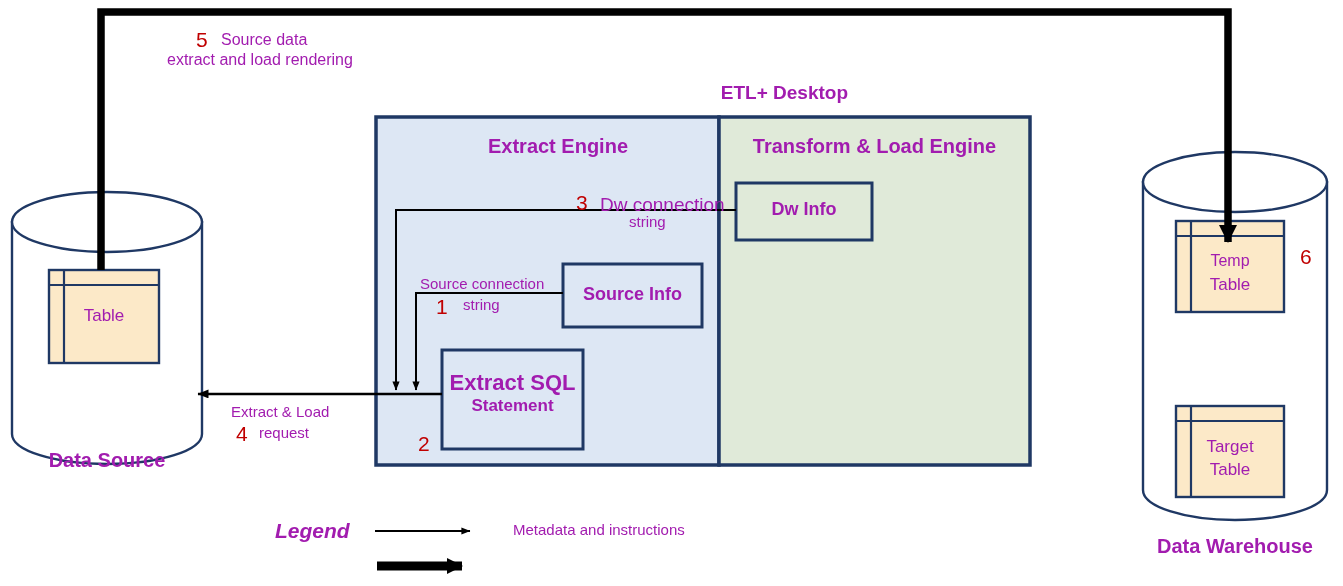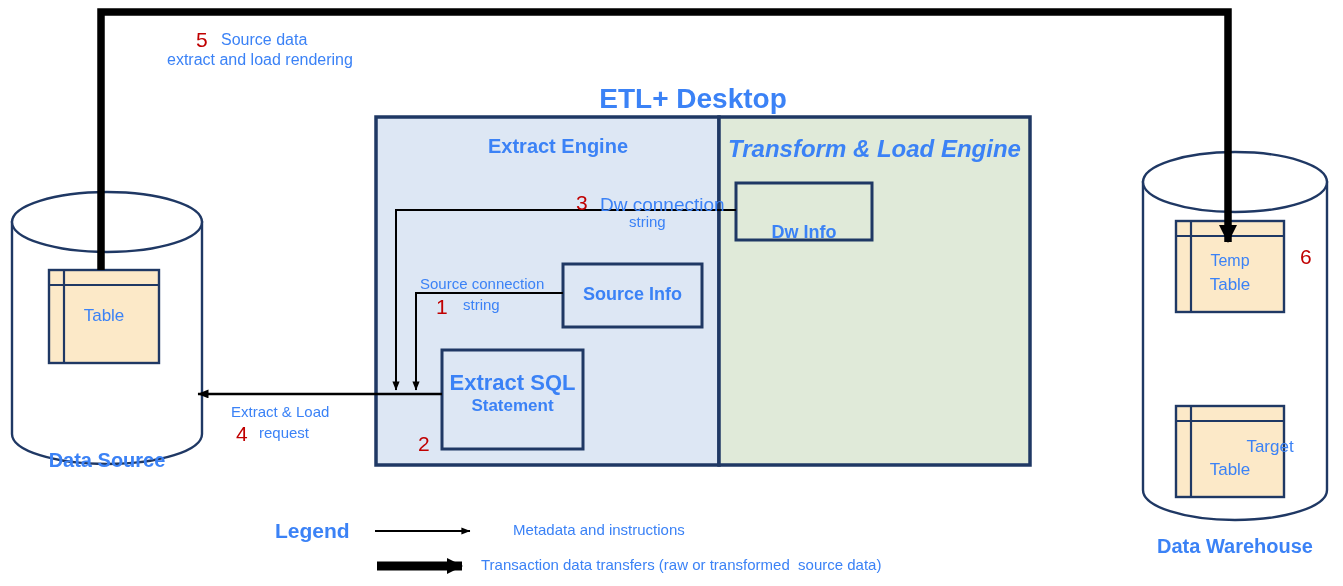--- a/index.html
+++ b/index.html
@@ -23,21 +23,21 @@
   svg.layer {
     position: absolute;
     left: 0; top: 0;
     width: 1343px;
     height: 586px;
     overflow: visible;
   }
   .txt {
     position: absolute;
     white-space: pre;
-    color: #3b82f6;
+    color: #a21caf;
     line-height: 1.18;
   }
   .bold { font-weight: bold; }
   .num {
     position: absolute;
     color: #c00000;
     font-weight: normal;
     white-space: pre;
   }
   .ctr { text-align: center; }
@@ -127,26 +127,26 @@
     </g>
 
     <g>
       <line x1="375" y1="531" x2="470" y2="531" stroke="#000000" stroke-width="2" marker-end="url(#thinArrow)"></line>
     </g>
     <g>
       <line x1="377" y1="566" x2="462" y2="566" stroke="#000000" stroke-width="9" marker-end="url(#legendThick)"></line>
     </g>
   </svg>
 
-  <div class="txt bold ctr" style="left:538px; top:82px; width:310px; font-size:28px;">ETL+ Desktop</div>
+  <div class="txt bold ctr" style="left:538px; top:82px; width:310px; font-size:19px;text-align:right;">ETL+ Desktop</div>
 
   <div class="txt bold ctr" style="left:376px; top:135px; width:364px; font-size:20px;">Extract Engine</div>
-  <div class="txt bold ctr" style="left:719px; top:135px; width:311px; font-size:24px;font-style:italic;">Transform &amp; Load Engine</div>
+  <div class="txt bold ctr" style="left:719px; top:135px; width:311px; font-size:20px;">Transform &amp; Load Engine</div>
 
-  <div class="txt bold ctr" style="left:736px; top:199px; width:136px; font-size:18px;margin-top:23px;">Dw Info</div>
+  <div class="txt bold ctr" style="left:736px; top:199px; width:136px; font-size:18px;">Dw Info</div>
   <div class="txt bold ctr" style="left:563px; top:284px; width:139px; font-size:18px;">Source Info</div>
   <div class="txt bold ctr" style="left:442px; top:370px; width:141px; font-size:22px;">Extract SQL</div>
   <div class="txt bold ctr" style="left:442px; top:396px; width:141px; font-size:17px;">Statement</div>
 
   <div class="num" style="left:196px; top:28px; font-size:21px;">5</div>
   <div class="txt" style="left:221px; top:31px; font-size:16px;">Source data</div>
   <div class="txt" style="left:167px; top:51px; font-size:16px;">extract and load rendering</div>
 
   <div class="num" style="left:576px; top:191px; font-size:21px;">3</div>
   <div class="txt" style="left:600px; top:194px; font-size:19px;">Dw connection</div>
@@ -162,21 +162,20 @@
   <div class="num" style="left:236px; top:422px; font-size:21px;">4</div>
   <div class="txt" style="left:259px; top:424px; font-size:15px;">request</div>
 
   <div class="num" style="left:1300px; top:245px; font-size:21px;">6</div>
 
   <div class="txt ctr" style="left:49px; top:306px; width:110px; font-size:17px;">Table</div>
   <div class="txt bold ctr" style="left:7px; top:449px; width:200px; font-size:20px;">Data Source</div>
 
   <div class="txt ctr" style="left:1176px; top:252px; width:108px; font-size:16px;">Temp</div>
   <div class="txt ctr" style="left:1176px; top:275px; width:108px; font-size:17px;">Table</div>
-  <div class="txt ctr" style="left:1176px; top:437px; width:108px; font-size:17px;margin-left:40px;">Target</div>
+  <div class="txt ctr" style="left:1176px; top:437px; width:108px; font-size:17px;">Target</div>
   <div class="txt ctr" style="left:1176px; top:460px; width:108px; font-size:17px;">Table</div>
   <div class="txt bold ctr" style="left:1135px; top:535px; width:200px; font-size:20px;">Data Warehouse</div>
 
-  <div class="txt bold" style="left:275px; top:519px; font-size:21px;">Legend</div>
+  <div class="txt bold" style="left:275px; top:519px; font-size:21px;font-style:italic;">Legend</div>
   <div class="txt" style="left:481px; top:521px; font-size:15px;margin-left:32px;">Metadata and instructions</div>
-  <div class="txt" style="left:481px; top:556px; font-size:15px;">Transaction data transfers (raw or transformed  source data)</div>
 
 </div>
 
 </body></html>

